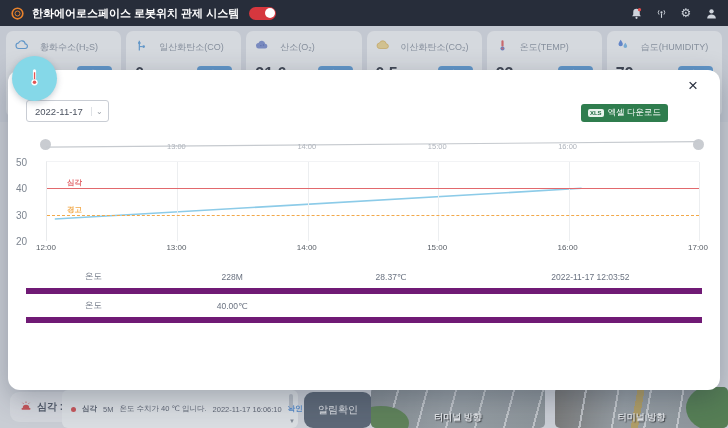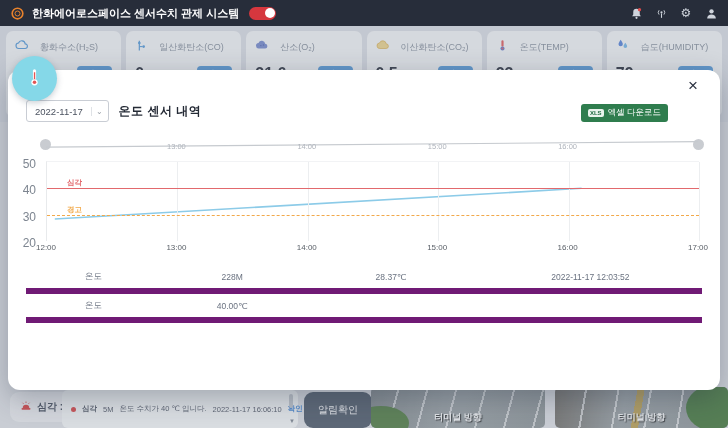--- a/index.html
+++ b/index.html
@@ -77,21 +77,21 @@
   .nav-lbl{position:absolute;transform:translateX(-50%);font-size:7.5px;color:#aeb3bb;}
 
   
   .plot{position:absolute;left:38px;top:91px;width:652px;height:79px;
         border-left:1px solid #e8eaec;border-top:1px solid #f2f3f5;}
   .gridline{position:absolute;top:0;bottom:0;width:1px;background:#eceef0;}
   .threshold{position:absolute;left:0;right:0;height:0;}
   .th-label{position:absolute;left:20px;top:-11px;font-size:7.5px;font-weight:bold;}
   .series-svg{position:absolute;inset:0;overflow:visible;}
   .ylabels{position:absolute;left:0;top:91px;width:33px;height:79px;}
-  .ylbl{position:absolute;right:5px;font-size:12px;color:#7d8590;}
+  .ylbl{position:absolute;right:14px;font-size:10px;color:#7d8590;}
   .xlabels{position:absolute;left:38px;top:173px;width:652px;height:10px;}
   .xlbl{position:absolute;transform:translateX(-50%);font-size:8px;color:#5a6068;}
 
   
   .s-table{position:absolute;left:18px;right:18px;top:195px;font-size:8.5px;}
   .t-head{display:grid;grid-template-columns:20% 21% 26% 33%;background:#f3f5f7;height:22px;align-items:center;
           border-top:1px solid #e8ebee;border-bottom:1px solid #e8ebee;color:#49505c;font-weight:bold;}
   .t-row{display:grid;grid-template-columns:20% 21% 26% 33%;height:23px;align-items:center;
          border-bottom:6px solid #701a75;color:#6a7280;}
   .t-cell{text-align:center;white-space:pre;}
@@ -104,21 +104,21 @@
 </head>
 <body>
 
 <div class="topbar">
   <span class="logo">
     <svg viewBox="0 0 24 24" width="15" height="15">
         <circle cx="12" cy="12" r="8.5" fill="none" stroke="#e8822c" stroke-width="2.6"></circle>
         <circle cx="12" cy="12" r="4" fill="none" stroke="#e8822c" stroke-width="1.6"></circle>
       </svg>
   </span>
-  <span class="apptitle">한화에어로스페이스 센서수치 관제 시스템</span>
+  <span class="apptitle">한화에어로스페이스 로봇위치 관제 시스템</span>
   <span class="toggle"></span>
   <div class="top-icons">
     <span class="tico">
       <svg viewBox="0 0 24 24" width="13" height="13">
           <path d="M12 3a6 6 0 0 0-6 6v5l-2 3h16l-2-3V9a6 6 0 0 0-6-6z" fill="#cfd4dc"></path>
           <circle cx="12" cy="20" r="2" fill="#cfd4dc"></circle>
           <circle cx="17.5" cy="5" r="3" fill="#e04a4a"></circle>
         </svg>
     </span>
     <span class="tico">
@@ -263,21 +263,20 @@
 <div class="overlay"></div>
 
 <div class="modal">
   <button class="close-btn">×</button>
 
   <div class="modal-hd">
     <div class="date-select">
       <span>2022-11-17</span>
       <span class="chev">⌄</span>
     </div>
-    <span class="modal-title">온도 센서 내역</span>
   </div>
 
   <button class="excel-btn">
     <span class="xls-chip">XLS</span>
     <span>엑셀 다운로드</span>
   </button>
 
   <div class="navigator">
     <span class="nav-handle left"></span>
     <span class="nav-handle right"></span>

